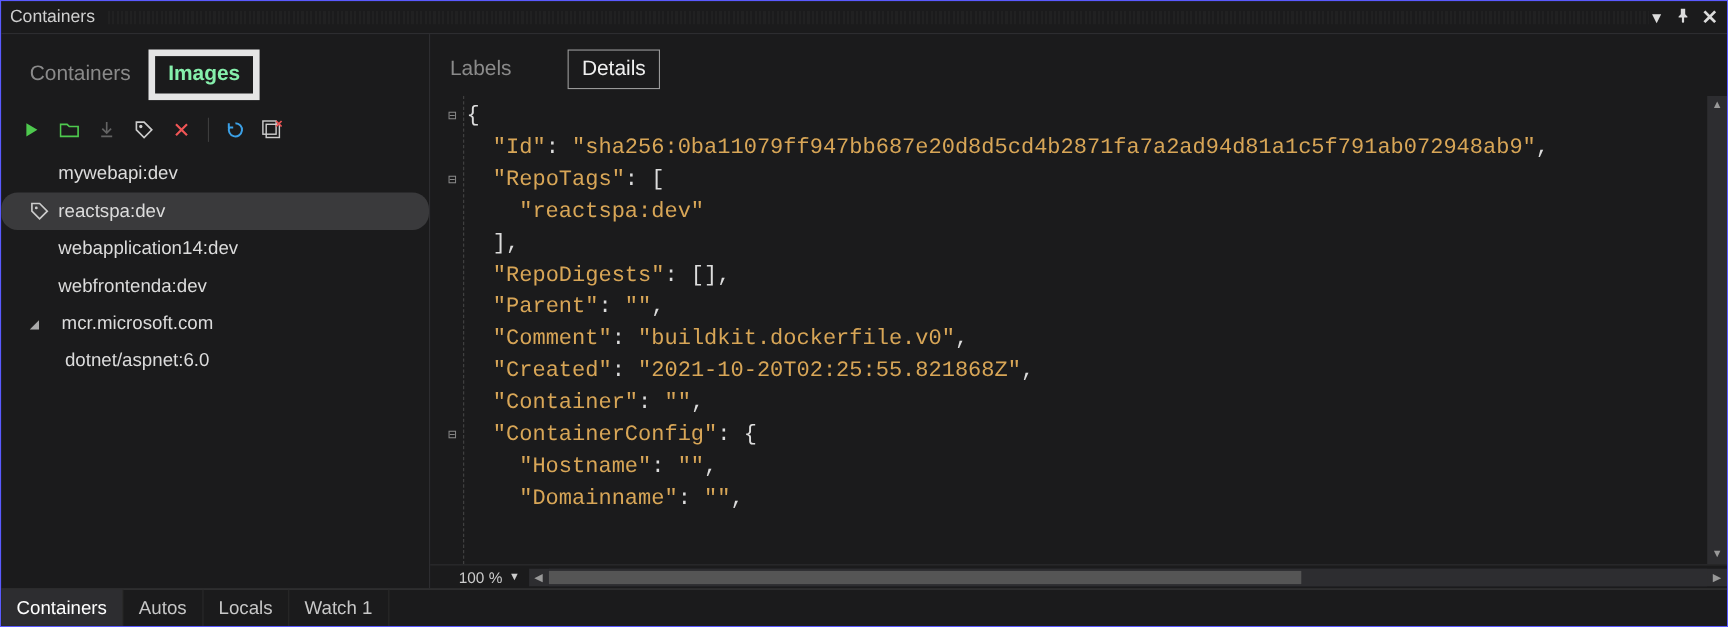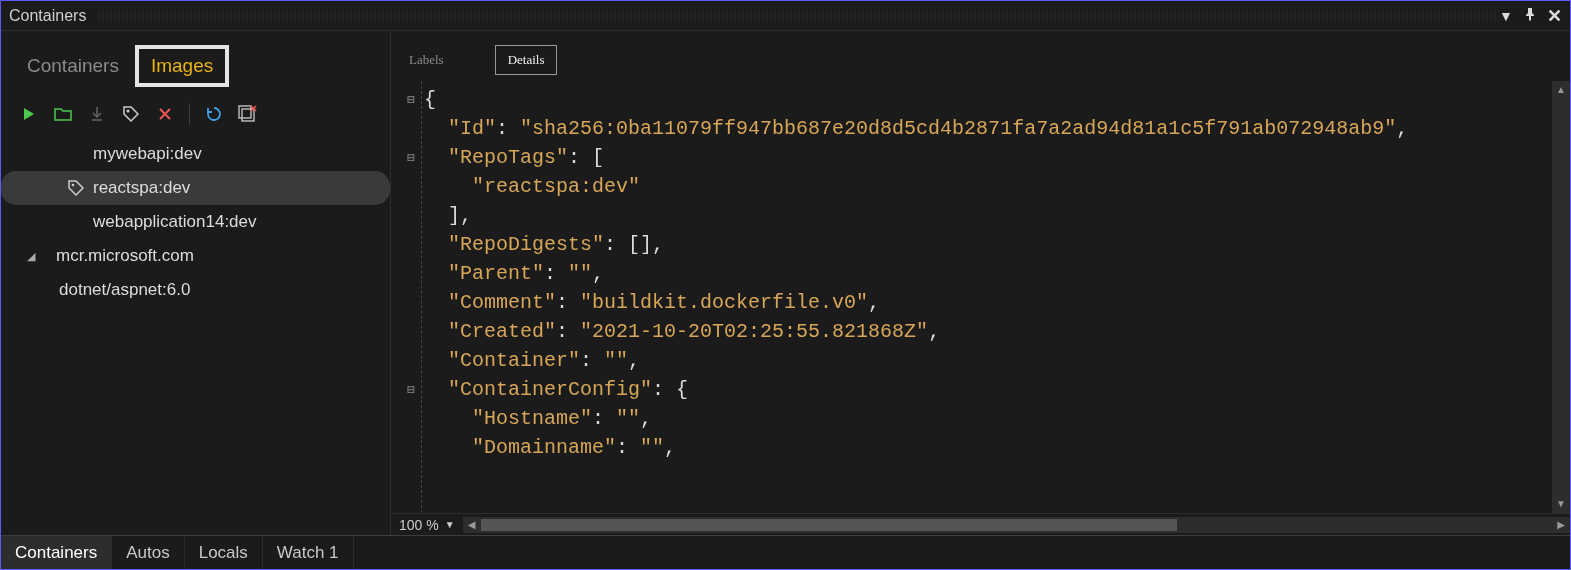--- a/index.html
+++ b/index.html
@@ -45,37 +45,38 @@
     padding:14px 14px 10px 14px;
     align-items:center;
   }
   .subtab {
     color:#8a8a8a;
     font-size:19px;
     padding:6px 12px;
     cursor:pointer;
   }
   .subtab.active {
-    color:#eab308;
-    border:4px solid #e5e5e5;
+    color:#86efac;
+    border:6px solid #e5e5e5;
+    font-weight:bold;
   }
   .toolbar {
     display:flex;
     align-items:center;
     gap:14px;
     padding:6px 14px 8px 18px;
   }
   .sep { width:1px; height:22px; background:#3d3d3d; }
   .tool { width:20px; height:20px; display:flex; align-items:center; justify-content:center; cursor:pointer; }
   .tree { flex:1; overflow:auto; font-size:17px; padding-top:4px;}
   .treerow {
     display:flex;
     align-items:center;
     height:34px;
-    padding-left:92px;
+    padding-left:52px;
     gap:8px;
     cursor:pointer;
     white-space:nowrap;
   }
   .treerow.selected { background:#3a3a3c;border-radius:15px; }
   .treerow .exp { position:absolute; left:28px; color:#aaa; font-size:11px;}
   .treerow-group { position:relative; padding-left:55px; }
   .treerow-group .exp { left:26px; }
   .treerow.lvl2 { padding-left:58px; }
   .treerow .tag svg { display:block; }
@@ -83,24 +84,23 @@
   
   .rightpanel { flex:1; display:flex; flex-direction:column; overflow:hidden;}
   .right-tabs {
     display:flex;
     gap:4px;
     padding:14px 14px 6px 6px;
     align-items:center;
   }
   .right-tab {
     color:#8a8a8a;
-    font-size:13px;
+    font-size:19px;
     padding:6px 12px;
     cursor:pointer;
-    font-family:Liberation Serif, serif;
   }
   .right-tab.active { color:#f0f0f0; border:1px solid #999;margin-left:35px; }
   .editor-area {
     flex:1;
     display:flex;
     overflow:hidden;
     position:relative;
   }
   .gutter {
     width:30px;
@@ -140,21 +140,21 @@
   .vscroll .up, .vscroll .dn {
     height:18px; text-align:center; font-size:10px; color:#999; line-height:18px; cursor:pointer;
   }
   .vscroll .dn { position:absolute; bottom:0; width:100%; }
   .hscroll-row {
     display:flex;
     align-items:center;
     height:22px;
     border-top:1px solid #2d2d30;
   }
-  .zoom { color:#ccc; font-size:14px; padding:0 8px; display:flex; gap:6px; align-items:center;}
+  .zoom { color:#ccc; font-size:14px; padding:0 8px; display:flex; gap:6px; align-items:center;margin-left:18px;}
   .hscroll {
     flex:1;
     height:16px;
     background:#2d2d30;
     position:relative;
     display:flex;
     align-items:center;
   }
   .hscroll .lft, .hscroll .rgt { width:18px; text-align:center; font-size:10px; color:#999; cursor:pointer;}
   .hscroll .track { flex:1; height:16px; background:#2d2d30; position:relative;}
@@ -260,20 +260,25 @@
                 <path d="M2 2h7l7 7-7 7-7-7z" fill="none" stroke="#ccc" stroke-width="1.5"></path>
                 <circle cx="6" cy="6" r="1.3" fill="#ccc"></circle>
               </svg>
             </span>
         <span>reactspa:dev</span>
           </div>
         </div>
       <div class="row-wrap">
           <div class="treerow">
             <span>webapplication14:dev</span>
+          </div>
+        </div>
+      <div class="row-wrap">
+          <div class="treerow">
+            <span>webfrontenda:dev</span>
           </div>
         </div>
       <div class="row-wrap">
           <div class="treerow treerow-group">
             <span class="exp">◢</span>
             <span>mcr.microsoft.com</span>
           </div>
         </div>
       <div class="row-wrap">
           <div class="treerow lvl2">

